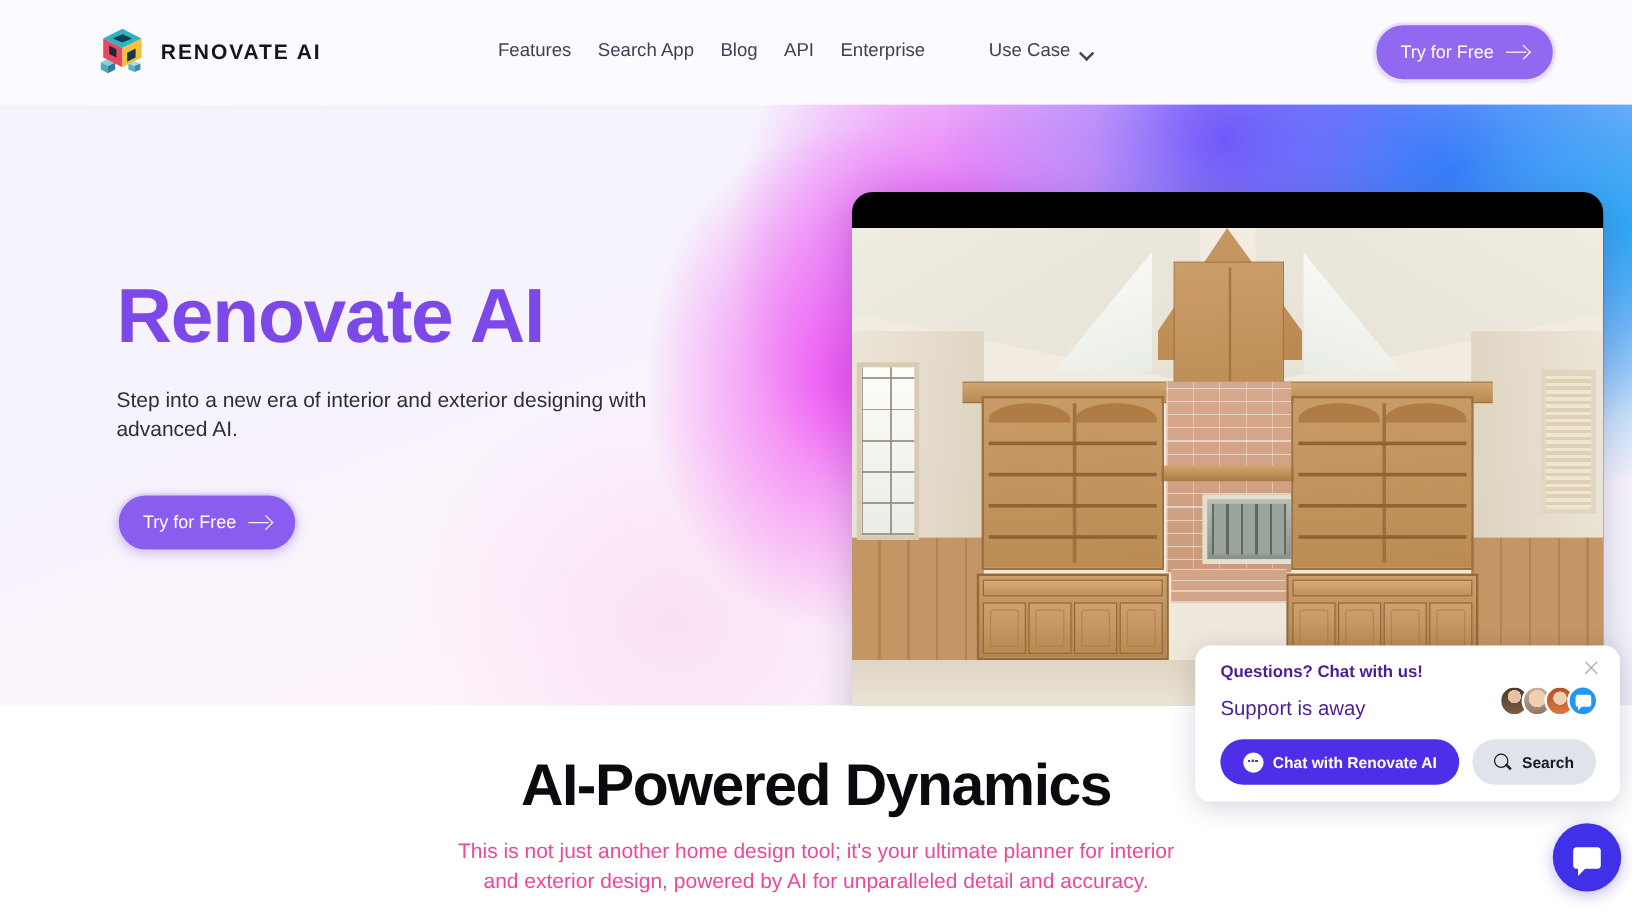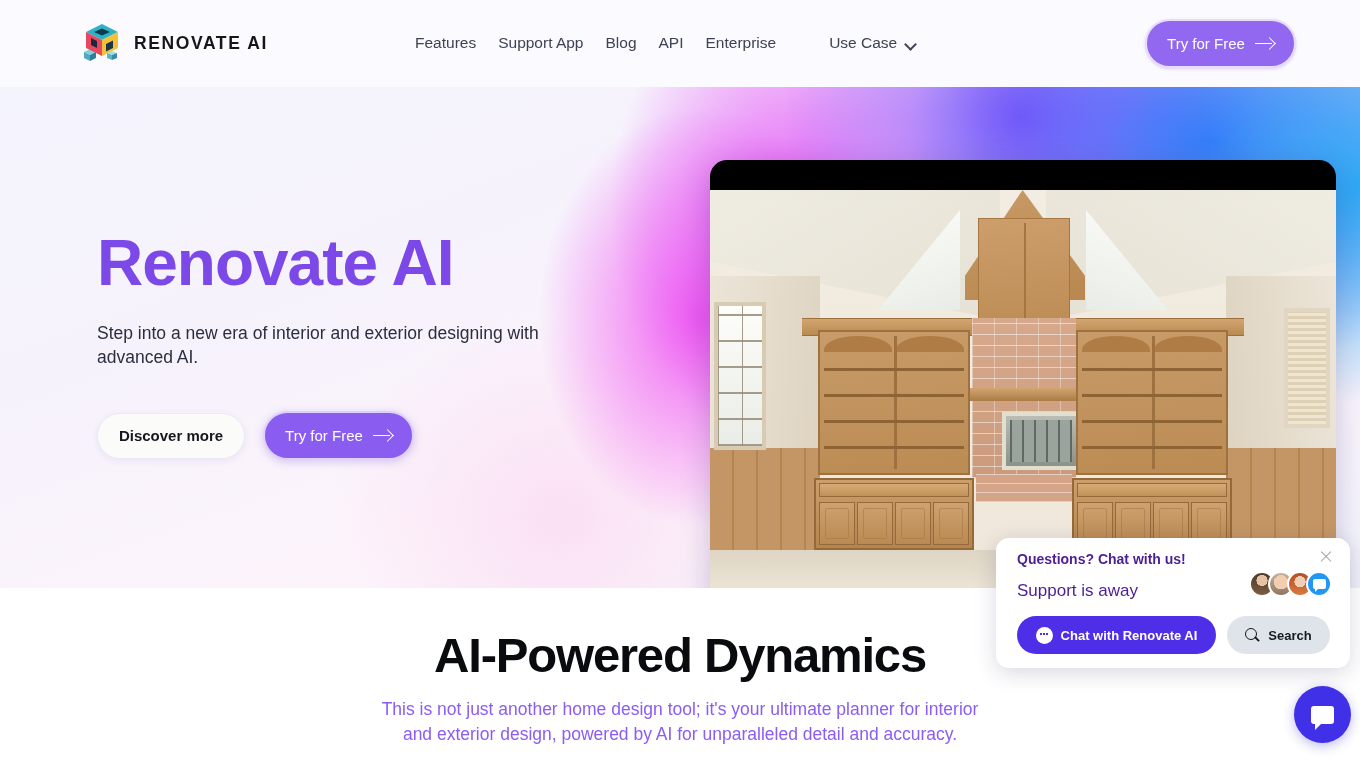--- a/index.html
+++ b/index.html
@@ -289,21 +289,21 @@
   
   .section2 {
     position: absolute; top: 588px; left: 0; width: 1360px; height: 155px;
     background: #ffffff; text-align: center;
   }
   .s2-title {
     margin-top: 42px; font-size: 49px; font-weight: bold; color: #0a0b0e;
     letter-spacing: -1.2px; line-height: 1.05;
   }
   .s2-sub {
-    margin: 16px auto 0; width: 610px; font-size: 17.5px; line-height: 25px; color: #8b5cf6;
+    margin: 16px auto 0; width: 610px; font-size: 17.5px; line-height: 25px; color: #ec4899;
   }
 </style>
 </head>
 <body>
 
 <div id="page">
 
   <div class="header">
 
     <div class="brand">
@@ -330,21 +330,21 @@
 
           <polygon points="20,18 36,10 36,26 20,34" fill="#f5c03a"></polygon>
           <polygon points="24,22 31,18.5 31,26 24,29.5" fill="#1b3548"></polygon>
         </svg>
       </span>
       <span class="brand-text">RENOVATE AI</span>
     </div>
 
     <nav class="nav">
       <span class="nav-item">Features</span>
-      <span class="nav-item">Support App</span>
+      <span class="nav-item">Search App</span>
       <span class="nav-item">Blog</span>
       <span class="nav-item">API</span>
       <span class="nav-item">Enterprise</span>
       <span class="nav-item nav-usecase">
         <span>Use Case</span>
         <span class="chev"></span>
       </span>
     </nav>
 
     <div class="btn-header-cta">
@@ -352,23 +352,20 @@
       <span class="arrow-ico"></span>
     </div>
   </div>
 
   <div class="hero">
 
     <div class="hero-copy">
       <h1 class="hero-title">Renovate AI</h1>
       <p class="hero-sub">Step into a new era of interior and exterior designing with advanced AI.</p>
       <div class="hero-btns">
-        <div class="btn-discover">
-          <span>Discover more</span>
-        </div>
         <div class="btn-tryfree">
           <span>Try for Free</span>
           <span class="arrow-ico"></span>
         </div>
       </div>
     </div>
 
     <div class="device">
       <div class="photo">
         <div class="ph-ceil-l"></div>

